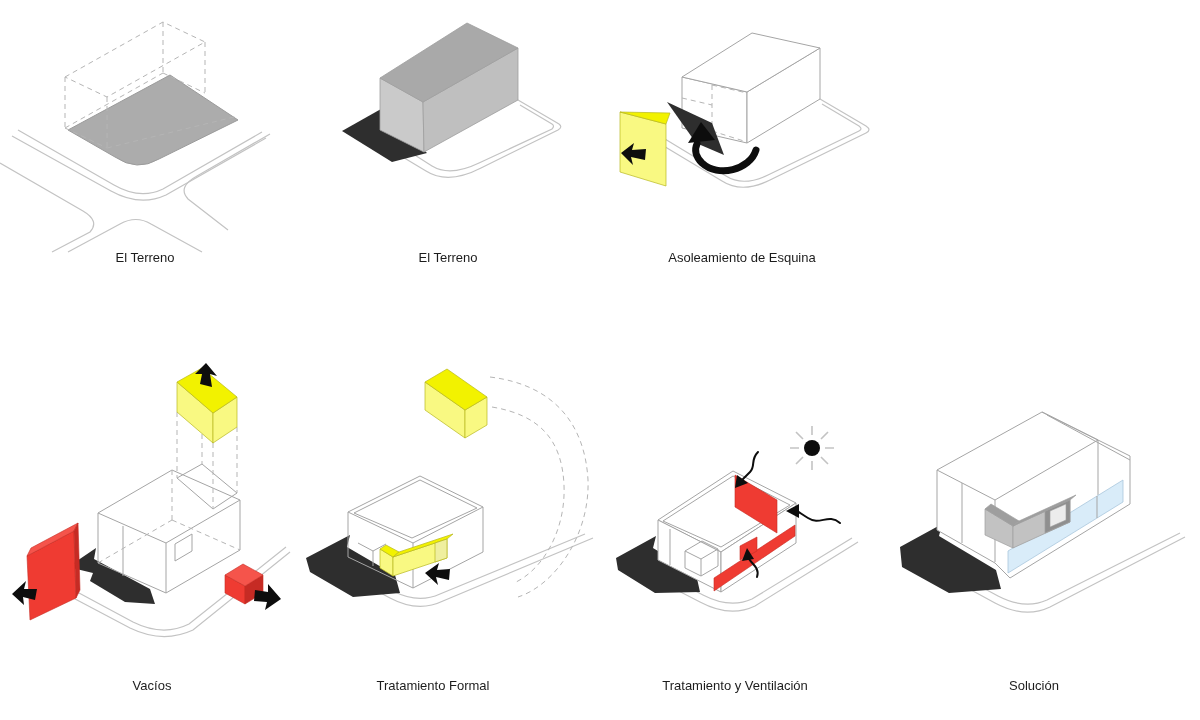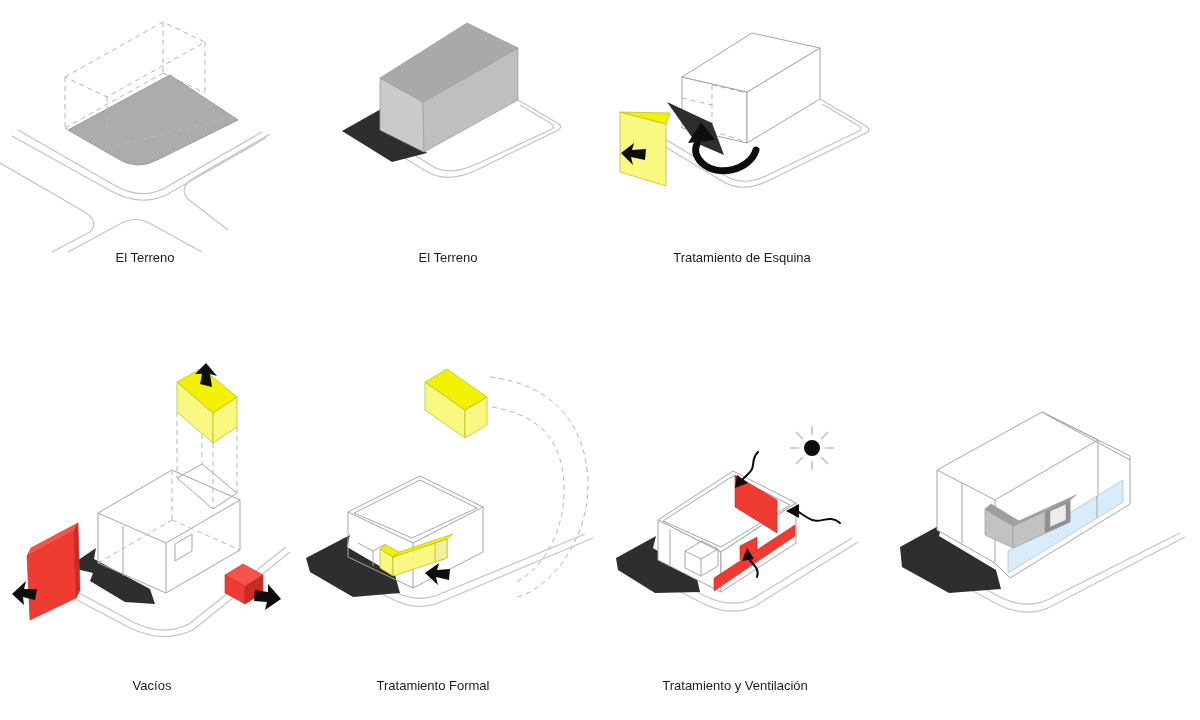--- a/index.html
+++ b/index.html
@@ -101,21 +101,21 @@
       <g>
         <path class="f-ypale" d="M 20 112 L 66 124 L 66 186 L 20 172 Z"></path>
         <path class="f-ybright" d="M 20 112 L 70 113 L 66 124 Z"></path>
       </g>
       <path class="f-ink" d="M 21 153 L 34 143 L 32 150 L 46 149 L 45 160 L 31 157 L 33 165 Z"></path>
       <g>
         <path class="s-ink-thick" d="M 156 150 C 150 170 118 178 102 163 C 96 157 94 150 97 144"></path>
         <path class="f-ink" d="M 88 143 L 101 122 L 115 140 Z"></path>
       </g>
     </svg>
-    <div class="label" style="transform:translateX(-8px);">Tratamiento de Esquina</div>
+    <div class="label" style="transform:translateX(-8px);">Asoleamiento de Esquina</div>
   </div>
 
 
   <div class="panel row2" style="left:0;">
     <svg width="300" height="390" viewBox="0 0 300 390" aria-label="Vacíos">
       <g>
         <path class="plotline" d="M 66 256 L 133 292 Q 163 307 189 294 L 286 217"></path>
         <path class="plotline" d="M 60 261 L 130 298 Q 163 314 193 300 L 290 222"></path>
       </g>
       <path class="f-shadow" d="M 68 237 L 96 218 L 94 229 L 150 259 L 155 274 L 125 272 L 90 251 L 93 243 Z"></path>
@@ -246,15 +246,16 @@
       </g>
       <g>
         <path class="f-lfront" d="M 85 179 L 113 196 L 113 218 L 85 205 Z"></path>
         <path class="f-lfront" d="M 113 196 L 170 170 L 170 192 L 113 218 Z"></path>
         <path class="f-linner" d="M 145 181 L 170 170 L 170 192 L 145 203 Z"></path>
         <path class="f-lback" d="M 150 181 L 166 174 L 166 190 L 150 197 Z"></path>
         <path class="f-ltop" d="M 85 179 L 91 174 L 119 191 L 113 196 Z"></path>
         <path class="f-ltop" d="M 113 196 L 119 191 L 176 165 L 170 170 Z"></path>
       </g>
     </svg>
+    <div class="label" style="transform:translateX(-16px);">Solución</div>
   </div>
 
 </div>
 
 </body></html>

